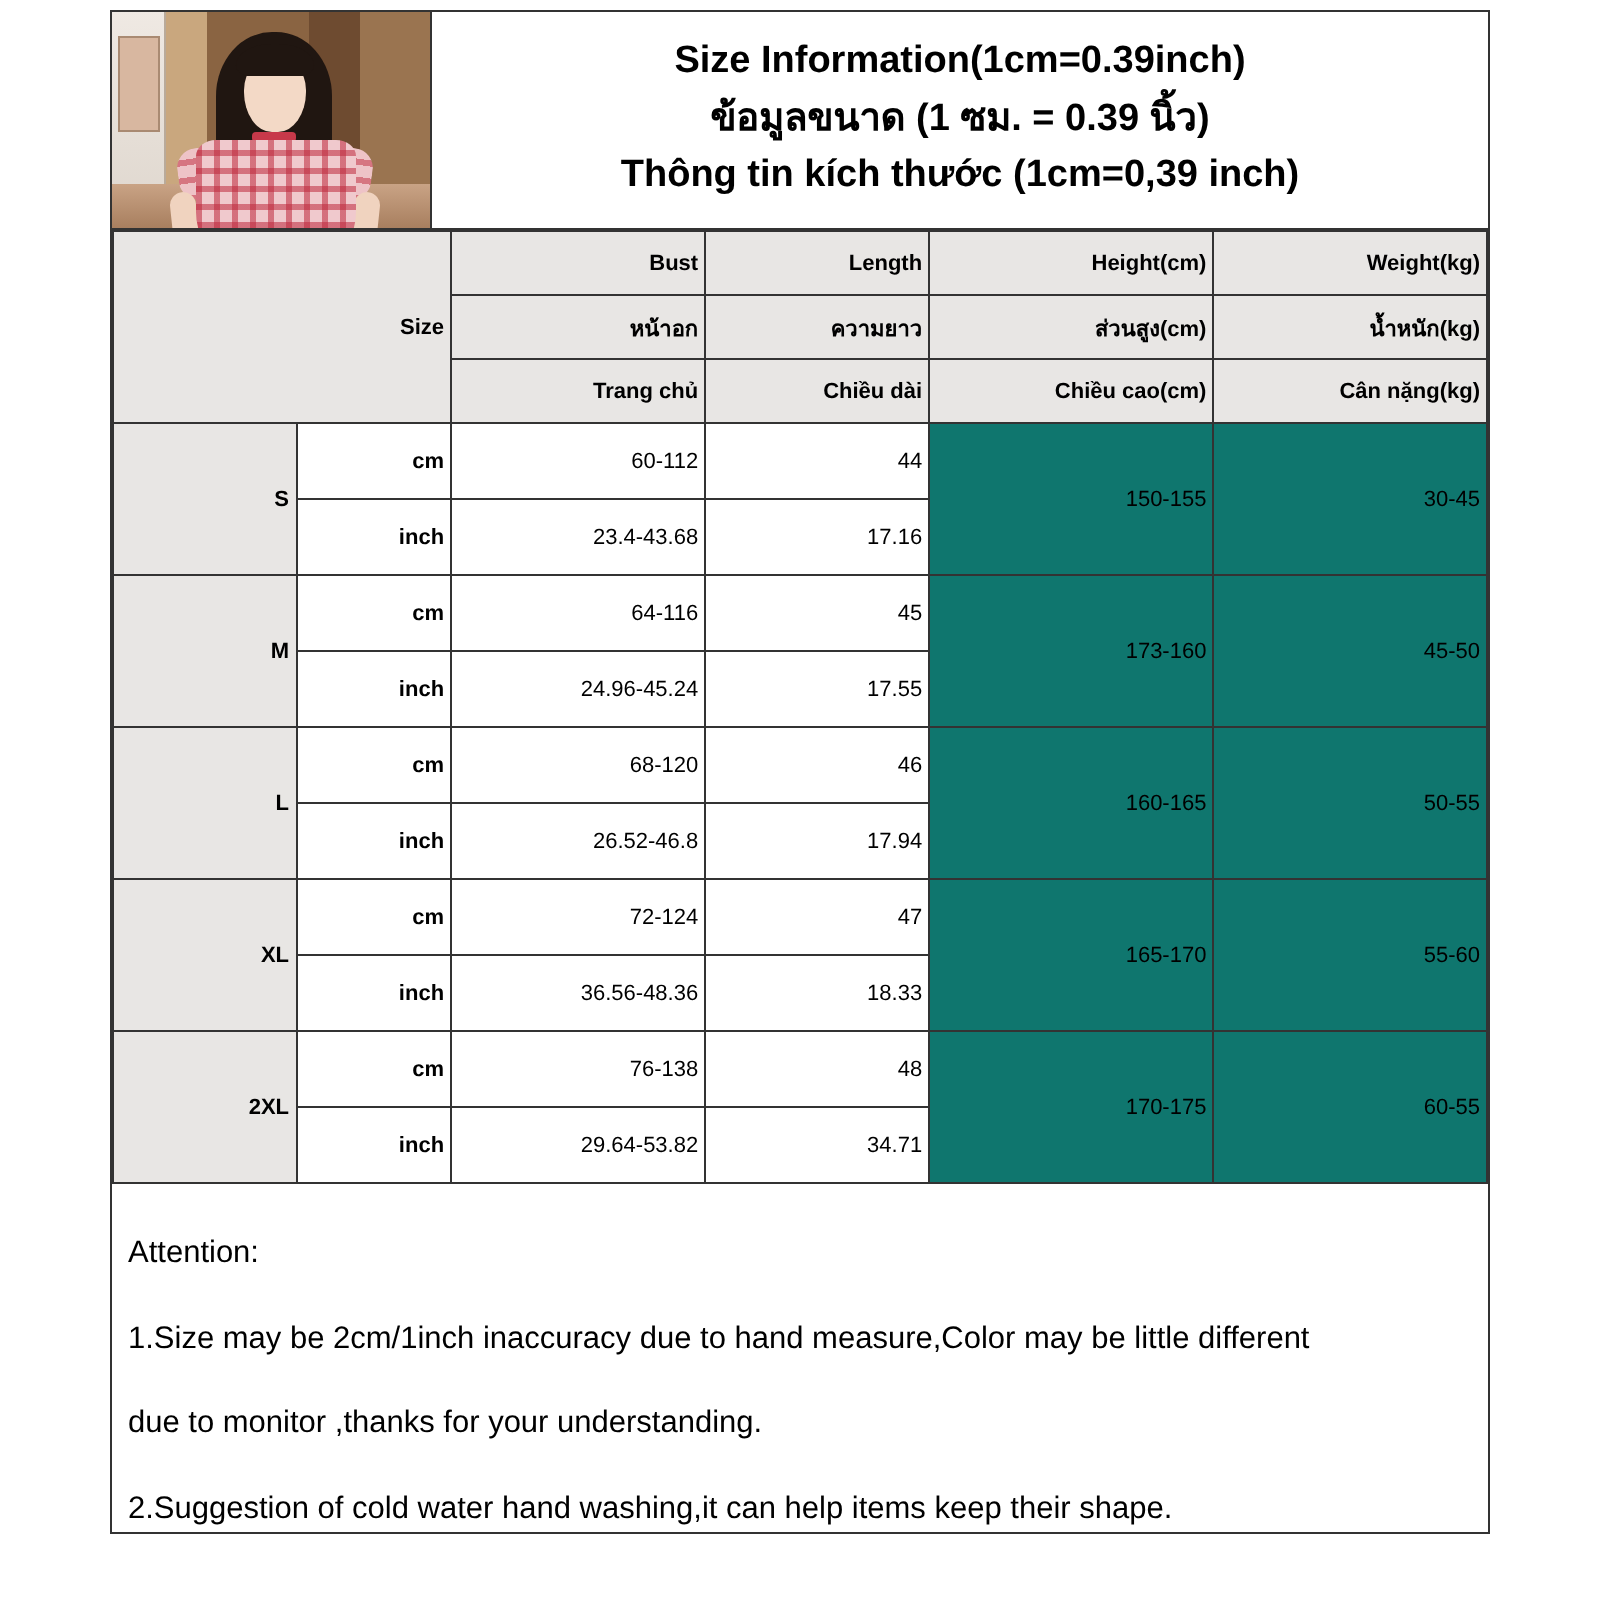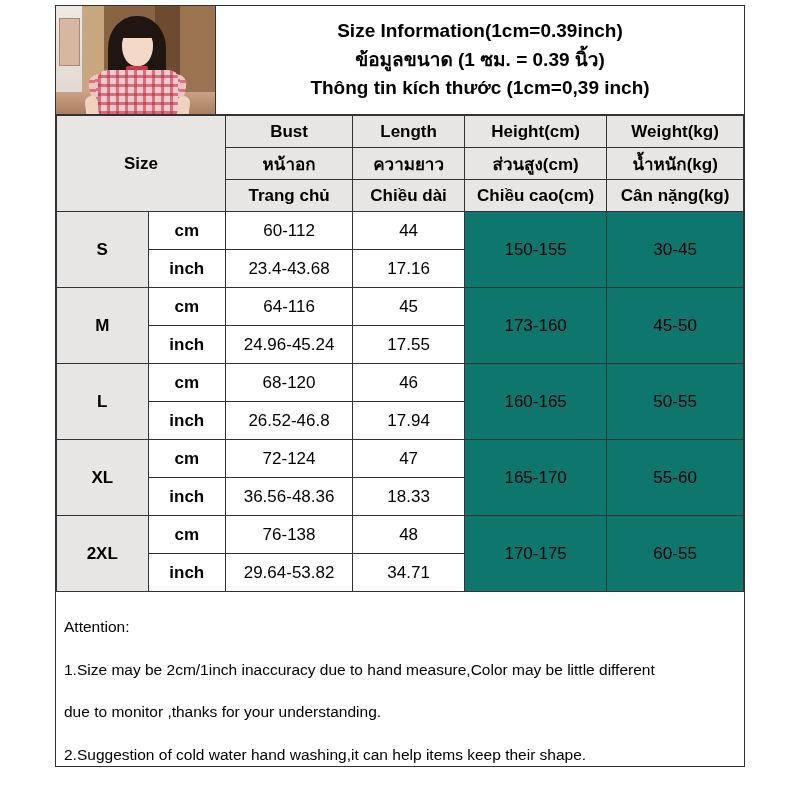--- a/index.html
+++ b/index.html
@@ -152,23 +152,23 @@
   }
 
   
   table.sizes {
     width: 100%;
     border-collapse: collapse;
     table-layout: fixed;
   }
   table.sizes td, table.sizes th {
     border: 1px solid #333;
-    text-align: center;
+    text-align: right;
     vertical-align: middle;
-    font-size: 17px;
+    font-size: 11px;
     padding: 2px 3px;
     box-sizing: border-box;
   }
   .hdr-row td {
     background: #e8e6e4;
     font-weight: bold;
     height: 32px;
   }
   .size-head {
     background: #e8e6e4;

